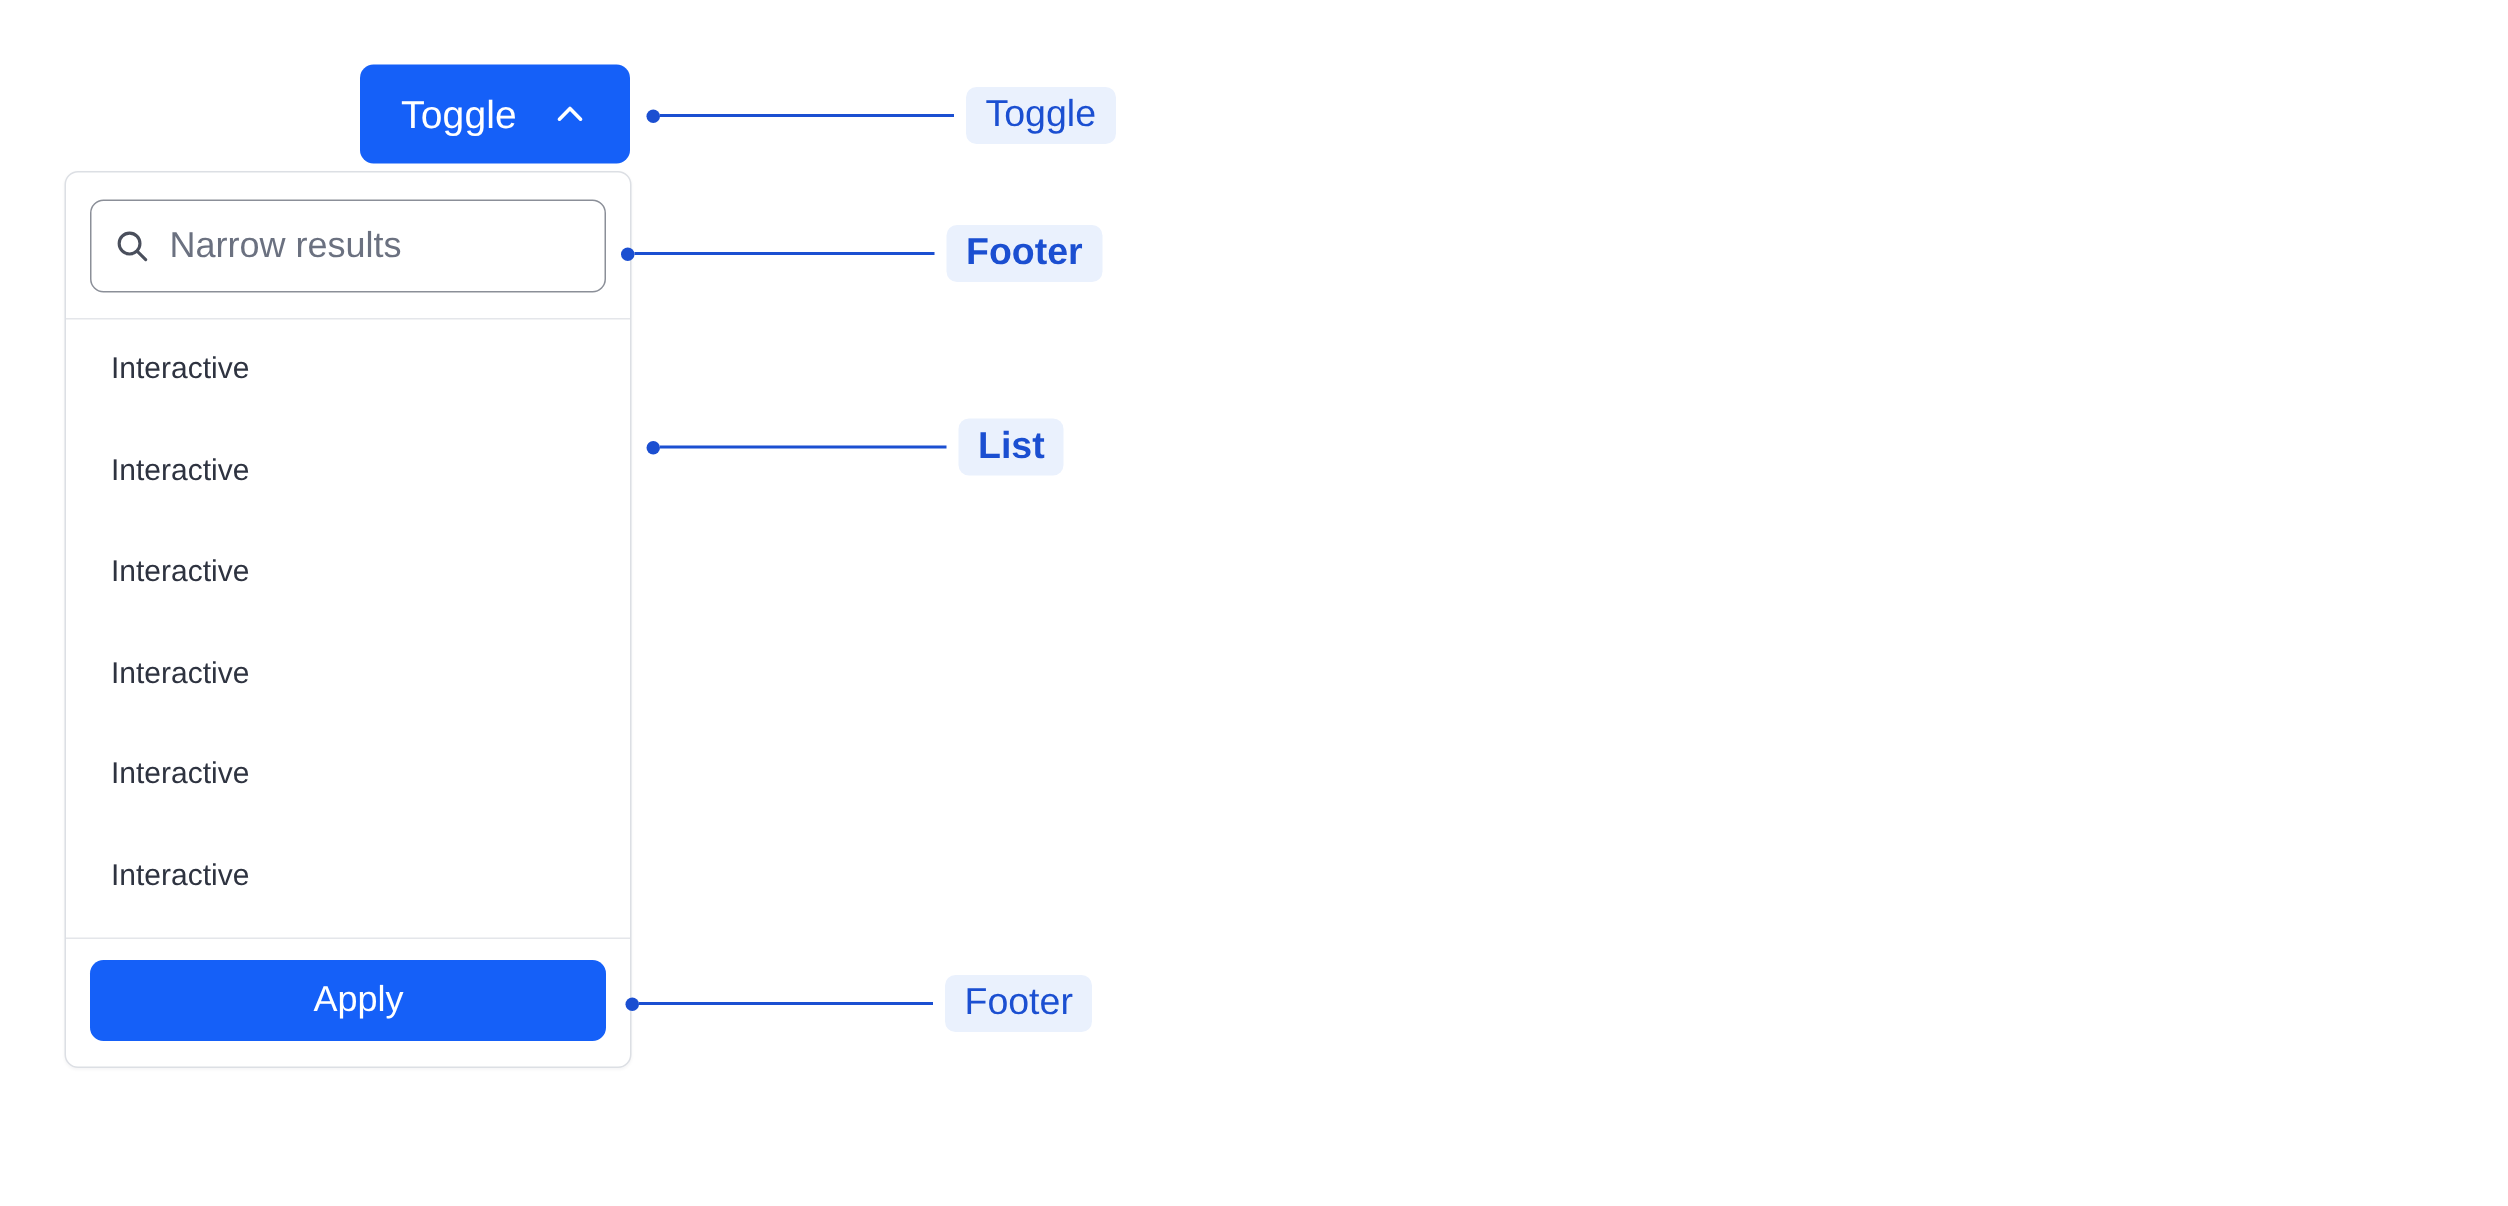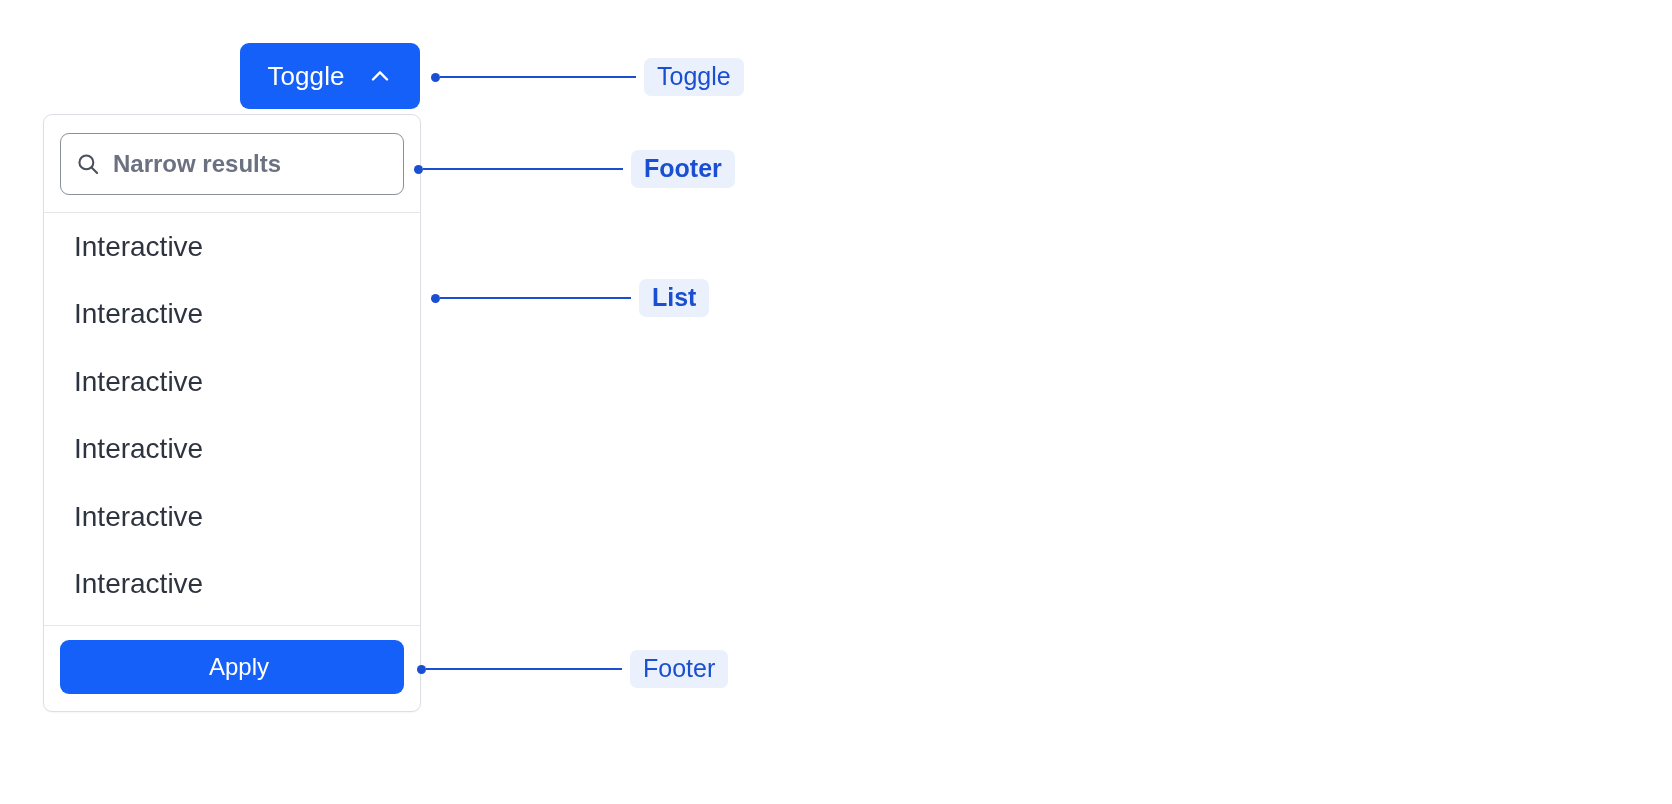--- a/index.html
+++ b/index.html
@@ -102,42 +102,41 @@
   .search-input {
     flex: 1 1 auto;
     border: none;
     outline: none;
     background: transparent;
     font-family: "Liberation Sans", sans-serif;
     font-size: 24px;
     color: #20242c;
     padding: 0;
     min-width: 0;
-    font-weight: bold;
   }
   .search-input::placeholder {
     color: #6b7180;
     opacity: 1;
   }
 
   
   .panel-list {
     flex: 1 1 auto;
     padding: 0;
     margin: 0;
     list-style: none;
     overflow: hidden;
   }
   .list-item {
     height: 67.5px;
     display: flex;
     align-items: center;
     padding: 0 16px 0 30px;
     box-sizing: border-box;
-    font-size: 28px;
+    font-size: 20px;
     color: #2e3340;
     cursor: pointer;
     background: transparent;
   }
 
   
   .panel-footer {
     flex: 0 0 auto;
     border-top: 1px solid #e4e6ea;
     padding: 14px 16px 17px 16px;

